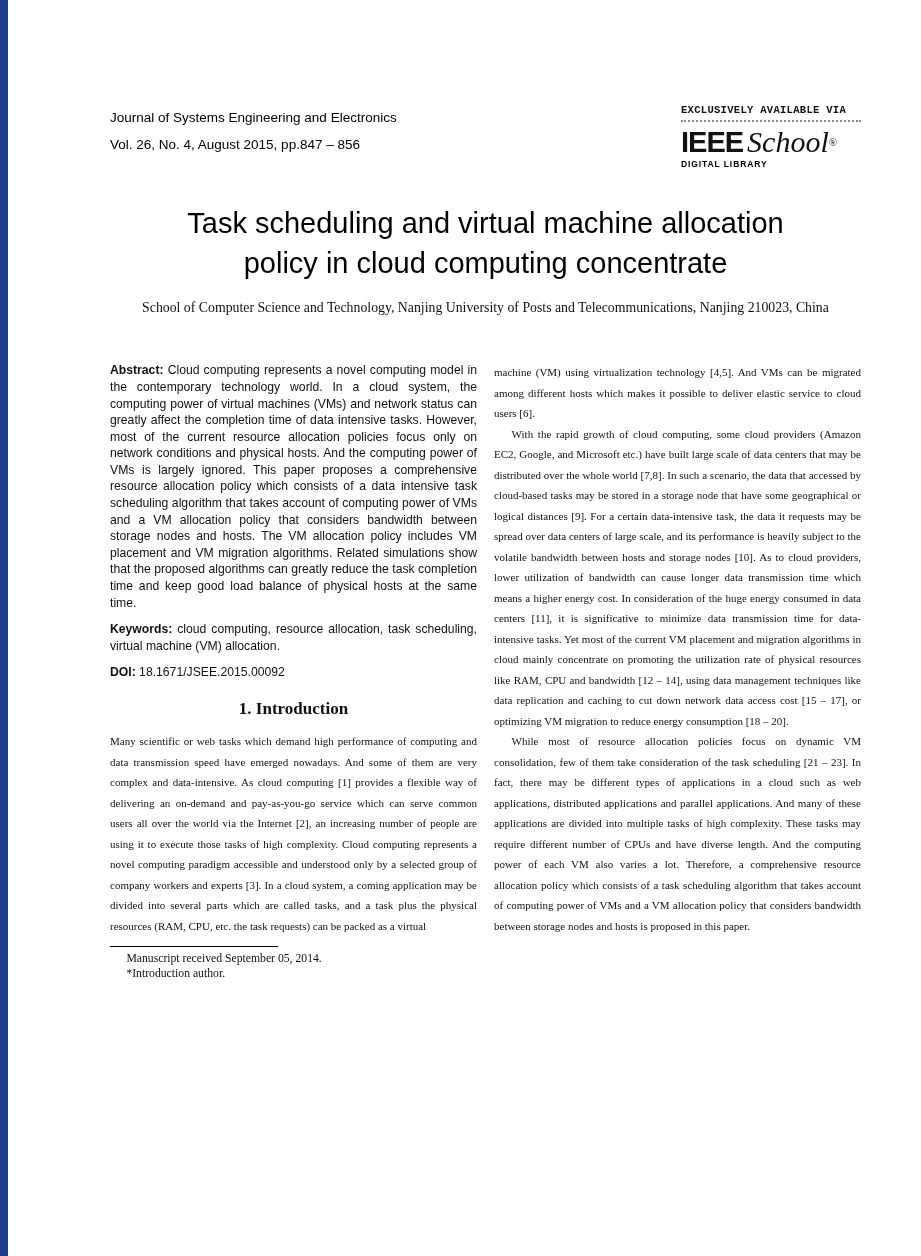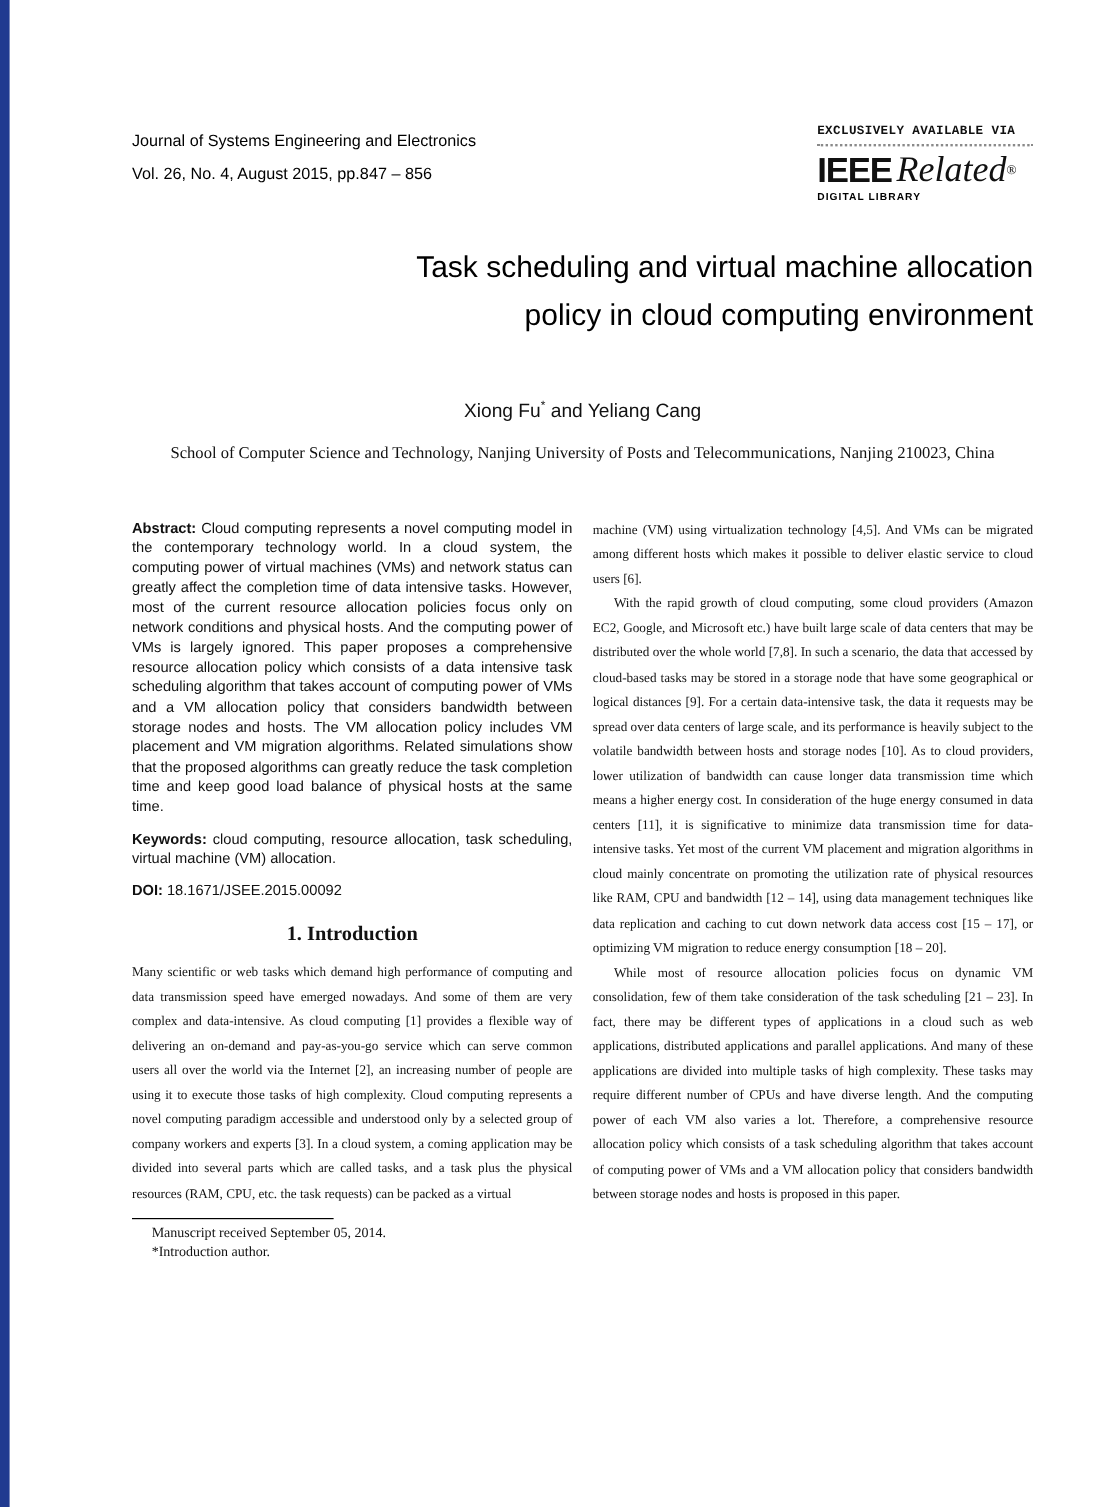--- a/index.html
+++ b/index.html
@@ -45,22 +45,22 @@
   }
   .reg { font-size: 11px; vertical-align: super; }
   .digital {
     font-family: "Liberation Sans", sans-serif;
     font-weight: bold; font-size: 8.5px; letter-spacing: 0.9px;
     text-align: left; margin-top: -3px; color: #000;
   }
   
   .title {
     font-family: "Liberation Sans", sans-serif;
-    font-weight: 400; font-size: 25px; line-height: 40px;
-    text-align: right; margin: 34px 0 0 0; color: #000;
+    font-weight: 400; font-size: 29px; line-height: 40px;
+    text-align: center; margin: 34px 0 0 0; color: #000;
   }
   .authors {
     font-family: "Liberation Sans", sans-serif;
     font-size: 16px; text-align: center; margin-top: 50px;
   }
   .authors sup { font-size: 10px; }
   .affiliation {
     font-family: "Liberation Serif", serif;
     font-size: 13.8px; text-align: center; margin-top: 17px;
   }
@@ -93,34 +93,31 @@
 
   <div class="header-row">
     <div class="journal-info">
       <div>Journal of Systems Engineering and Electronics</div>
       <div>Vol. 26, No. 4, August 2015, pp.847 – 856</div>
     </div>
     <div class="logo-block">
       <div class="avail">EXCLUSIVELY AVAILABLE VIA</div>
       <div class="dotline"></div>
       <div class="brandline">
-        <span class="ieee">IEEE</span><span class="xplore">Related</span><span class="reg">®</span>
+        <span class="ieee">IEEE</span><span class="xplore">School</span><span class="reg">®</span>
       </div>
       <div class="digital">DIGITAL LIBRARY</div>
     </div>
   </div>
 
   <h1 class="title">
     <span>Task scheduling and virtual machine allocation</span><br>
-    <span>policy in cloud computing environment</span>
+    <span>policy in cloud computing concentrate</span>
   </h1>
 
-  <div class="authors">
-    <span>Xiong Fu</span><sup>*</sup><span> and Yeliang Cang</span>
-  </div>
 
   <div class="affiliation">School of Computer Science and Technology, Nanjing University of Posts and Telecommunications, Nanjing 210023, China</div>
 
   <div class="columns">
 
     <div class="col">
       <p class="sans-block"><b>Abstract:</b><span> Cloud computing represents a novel computing model in the contemporary technology world. In a cloud system, the computing power of virtual machines (VMs) and network status can greatly affect the completion time of data intensive tasks. However, most of the current resource allocation policies focus only on network conditions and physical hosts. And the computing power of VMs is largely ignored. This paper proposes a comprehensive resource allocation policy which consists of a data intensive task scheduling algorithm that takes account of computing power of VMs and a VM allocation policy that considers bandwidth between storage nodes and hosts. The VM allocation policy includes VM placement and VM migration algorithms. Related simulations show that the proposed algorithms can greatly reduce the task completion time and keep good load balance of physical hosts at the same time.</span></p>
       <p class="sans-block"><b>Keywords:</b><span> cloud computing, resource allocation, task scheduling, virtual machine (VM) allocation.</span></p>
       <p class="sans-block"><b>DOI:</b><span> 18.1671/JSEE.2015.00092</span></p>
 

